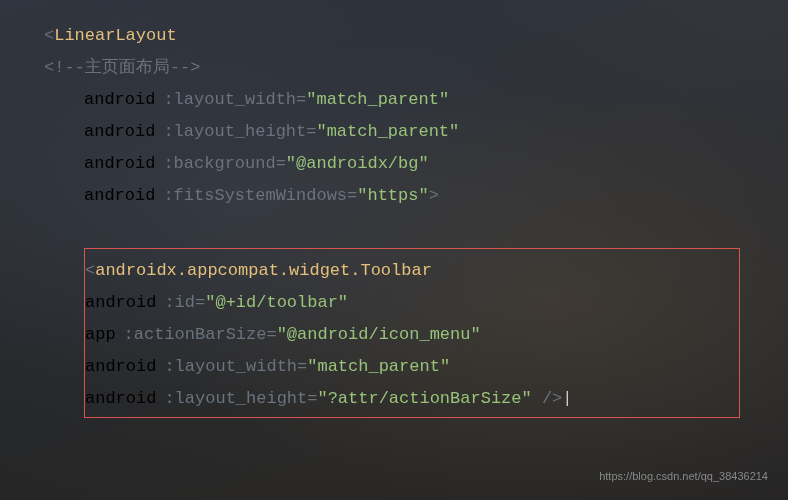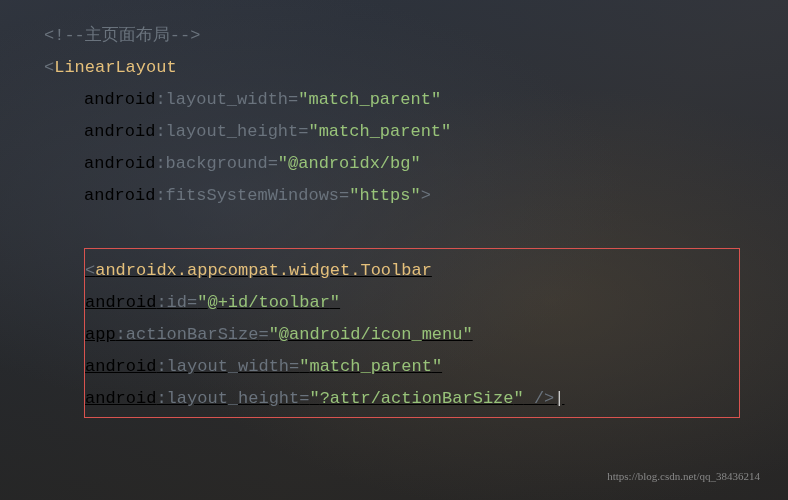--- a/index.html
+++ b/index.html
@@ -24,53 +24,53 @@
   .code-wrap {
     position: relative;
     padding: 20px 0 0 44px;
   }
   .line { white-space: pre; }
   .indent1 { padding-left: 40px; }
   .comment { color: #6a737d; }
   .tag-bracket { color: #6a737d; }
   .tag-name { color: #e5c07b; }
   .attr-ns { color: #000000; }
-  .attr-name { color: #6a737d; }
+  .attr-name { color: #6a737d; padding-left: 8px; }
   .eq { color: #6a737d; }
   .string { color: #98c379; }
   .highlight-box {
     border: 1px solid #d9534f;
     margin: 4px 48px 0 40px;
     padding: 6px 0 2px 0;
   }
-  .highlight-box .line { padding-left: 0; text-decoration: underline; }
+  .highlight-box .line { padding-left: 0; }
   .hb-indent { padding-left: 10px; }
   .hb-indent2 { padding-left: 50px; }
   .cursor {
     color: #ccc;
   }
   .watermark {
     position: absolute;
-    right: 28px;
+    right: 20px;
     bottom: 8px;
     font-size: 11px;
     color: #888;
-    font-family: Liberation Serif, serif;
+    font-family: Liberation Sans, sans-serif;
   }
 </style>
 </head>
 <body>
 
 <div class="bg-overlay"></div>
 
 <div class="code-wrap">
 
+  <div class="line"><span class="tag-bracket">&lt;</span><span class="tag-name">LinearLayout</span></div>
+
   <div class="line"><span class="comment">&lt;!--主页面布局--&gt;</span></div>
-
-  <div class="line"><span class="tag-bracket">&lt;</span><span class="tag-name">LinearLayout</span></div>
 
   <div class="line indent1"><span class="attr-ns">android</span><span class="attr-name">:layout_width</span><span class="eq">=</span><span class="string">"</span><span class="string">match_parent</span><span class="string">"</span></div>
 
   <div class="line indent1"><span class="attr-ns">android</span><span class="attr-name">:layout_height</span><span class="eq">=</span><span class="string">"</span><span class="string">match_parent</span><span class="string">"</span></div>
 
   <div class="line indent1"><span class="attr-ns">android</span><span class="attr-name">:background</span><span class="eq">=</span><span class="string">"</span><span class="string">@androidx/bg</span><span class="string">"</span></div>
 
   <div class="line indent1"><span class="attr-ns">android</span><span class="attr-name">:fitsSystemWindows</span><span class="eq">=</span><span class="string">"</span><span class="string">https</span><span class="string">"</span><span class="tag-bracket">&gt;</span></div>
 
   <div class="line">&nbsp;</div>

